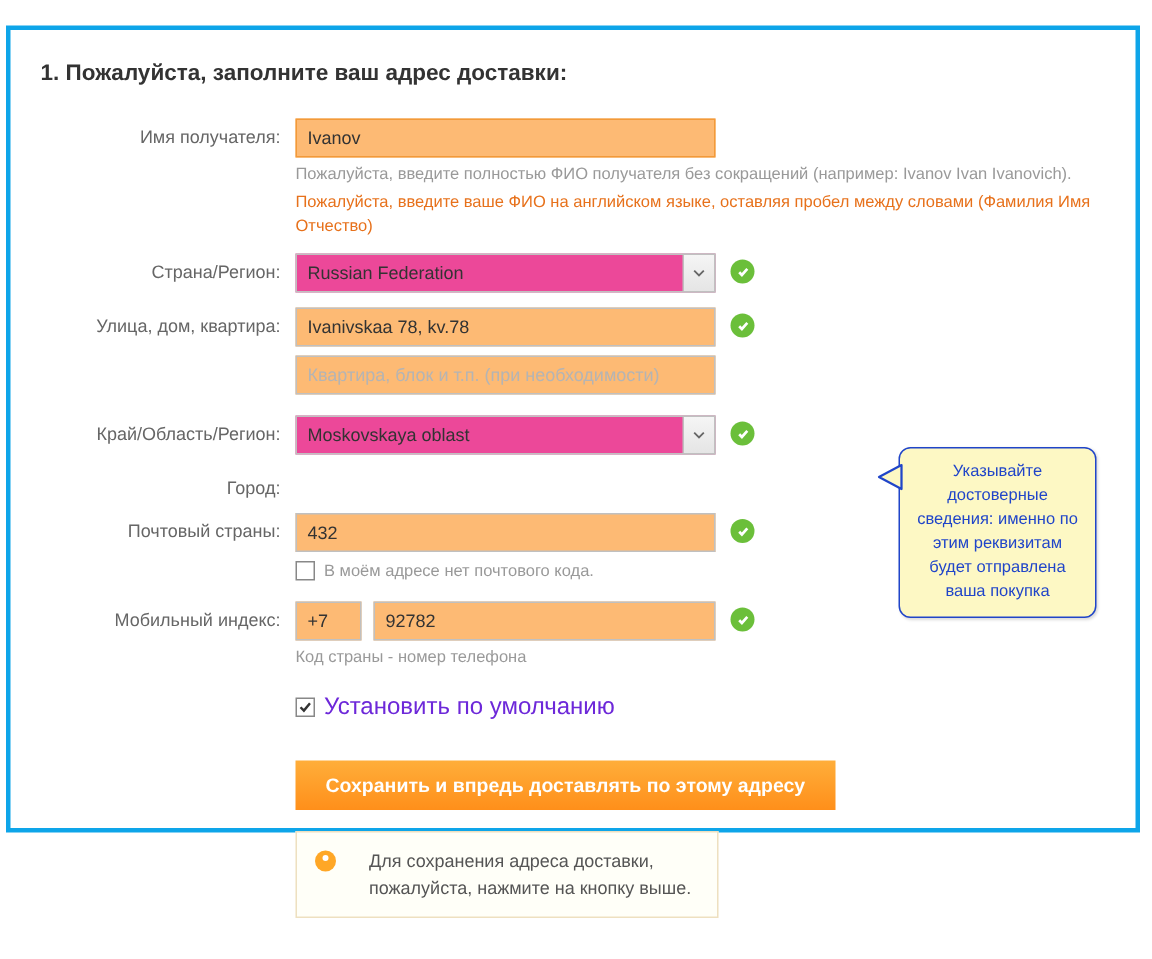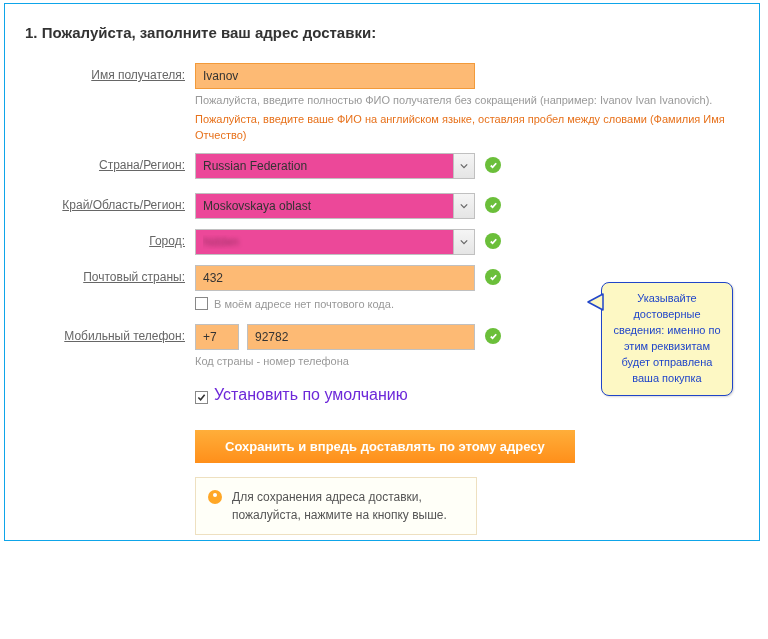--- a/index.html
+++ b/index.html
@@ -9,23 +9,23 @@
     font-size: 12px;
     color: #333;
     background: #fff;
     width: 768px;
     height: 639px;
     overflow: hidden;
     position: relative;
   }
   .page {
     padding: 20px 20px 20px 20px;
-    border: 1px solid #0ea5e9;
+    border: 3px solid #0ea5e9;
     width: 756px;
-    margin: 3px 4px;
+    margin: 17px 4px;
     height: 538px;
     position: relative;
   }
   h2.title {
     font-size: 15px;
     font-weight: bold;
     color: #333;
     margin: 0 0 22px 0;
   }
   .form { }
@@ -34,21 +34,20 @@
     align-items: flex-start;
     margin-bottom: 10px;
   }
   .label {
     width: 170px;
     text-align: right;
     padding-right: 10px;
     color: #666;
     padding-top: 5px;
     font-size: 12px;
-    text-decoration: underline;
   }
   .field {
     position: relative;
     width: 300px;
   }
   .input, .select {
     width: 280px;
     height: 26px;
     border: 1px solid #c0c0c0;
     padding: 0 7px;
@@ -103,52 +102,52 @@
     line-height: 1.4;
   }
   .hint.orange {
     color: #e7711b;
   }
   .phone-group { display: flex; gap: 8px; }
   .phone-group .cc { width: 44px; }
   .phone-group .num { width: 228px; }
   .cb-row {
     display: flex;
-    align-items: flex-end;
+    align-items: center;
     gap: 6px;
   }
   .cb {
     width: 13px; height: 13px;
     border: 1px solid #888;
     display: inline-flex; align-items: center; justify-content: center;
     background: #fff;
     cursor: pointer;
   }
   .cb.checked svg { display: block; }
   .cb svg { display: none; width: 9px; height: 9px; }
   .cb-label { color: #999; font-size: 11px; }
   .cb-label.dark { color: #6d28d9; font-size: 16px; }
   .save-btn {
     display: inline-block;
     background: linear-gradient(#ffae3a, #ff8f1a);
     border: none;
     color: #fff;
     font-weight: bold;
     font-size: 13px;
-    padding: 9px 30px;
+    padding: 9px 20px;
     cursor: pointer;
   }
   .save-tip {
     margin-top: 14px;
     border: 1px solid #eee0c0;
     background: #fffff8;
     padding: 10px 12px;
     width: 282px;
     display: flex;
-    gap: 10px;
+    gap: 22px;
     align-items: flex-start;
     font-size: 12px;
     color: #555;
     line-height: 1.5;
   }
   .bulb {
     width: 14px; height: 14px;
     background: #ffa726;
     border-radius: 50%;
     flex: 0 0 14px;
@@ -213,20 +212,33 @@
           </div>
         </div>
         <div class="check">
           <svg viewBox="0 0 10 10">
               <path d="M2 5 L4 7 L8 2.5" fill="none" stroke="#fff" stroke-width="2"></path>
             </svg>
         </div>
       </div>
     </div>
 
+    <div class="row">
+      <div class="label">Улица, дом, квартира:</div>
+      <div class="field">
+        <input class="input" value="Ivanivskaa 78, kv.78" style="">
+        <div class="check">
+          <svg viewBox="0 0 10 10">
+              <path d="M2 5 L4 7 L8 2.5" fill="none" stroke="#fff" stroke-width="2"></path>
+            </svg>
+        </div>
+        <div class="spacer"></div>
+        <input class="input" placeholder="Квартира, блок и т.п. (при необходимости)" style="">
+      </div>
+    </div>
 
     <div class="row" style="margin-top:14px">
       <div class="label">Край/Область/Регион:</div>
       <div class="field">
         <div class="select-wrap">
           <select>
             <option>Moskovskaya oblast</option>
           </select>
           <div class="sel-btn">
             <svg viewBox="0 0 10 10">
@@ -237,37 +249,20 @@
         <div class="check">
           <svg viewBox="0 0 10 10">
               <path d="M2 5 L4 7 L8 2.5" fill="none" stroke="#fff" stroke-width="2"></path>
             </svg>
         </div>
       </div>
     </div>
 
     <div class="row">
       <div class="label">Город:</div>
-      <div class="field">
-        <div class="select-wrap">
-          <select style="color:transparent; text-shadow:0 0 4px rgba(0,0,0,0.35);">
-            <option>hidden</option>
-          </select>
-          <div class="sel-btn">
-            <svg viewBox="0 0 10 10">
-                <path d="M1 3 L5 7 L9 3" fill="none" stroke="#666" stroke-width="1.5"></path>
-              </svg>
-          </div>
-        </div>
-        <div class="check">
-          <svg viewBox="0 0 10 10">
-              <path d="M2 5 L4 7 L8 2.5" fill="none" stroke="#fff" stroke-width="2"></path>
-            </svg>
-        </div>
-      </div>
     </div>
 
     <div class="row">
       <div class="label">Почтовый страны:</div>
       <div class="field">
         <input class="input" value="432" style="">
         <div class="check">
           <svg viewBox="0 0 10 10">
               <path d="M2 5 L4 7 L8 2.5" fill="none" stroke="#fff" stroke-width="2"></path>
             </svg>
@@ -276,21 +271,21 @@
         <div class="cb-row">
           <span class="cb">
             
           </span>
           <span class="cb-label">В моём адресе нет почтового кода.</span>
         </div>
       </div>
     </div>
 
     <div class="row" style="margin-top:14px">
-      <div class="label">Мобильный телефон:</div>
+      <div class="label">Мобильный индекс:</div>
       <div class="field">
         <div class="phone-group">
           <input class="input cc" value="+7" style="">
           <input class="input num" value="92782" style="">
           <div class="check" style="left:290px">
             <svg viewBox="0 0 10 10">
                 <path d="M2 5 L4 7 L8 2.5" fill="none" stroke="#fff" stroke-width="2"></path>
               </svg>
           </div>
         </div>

